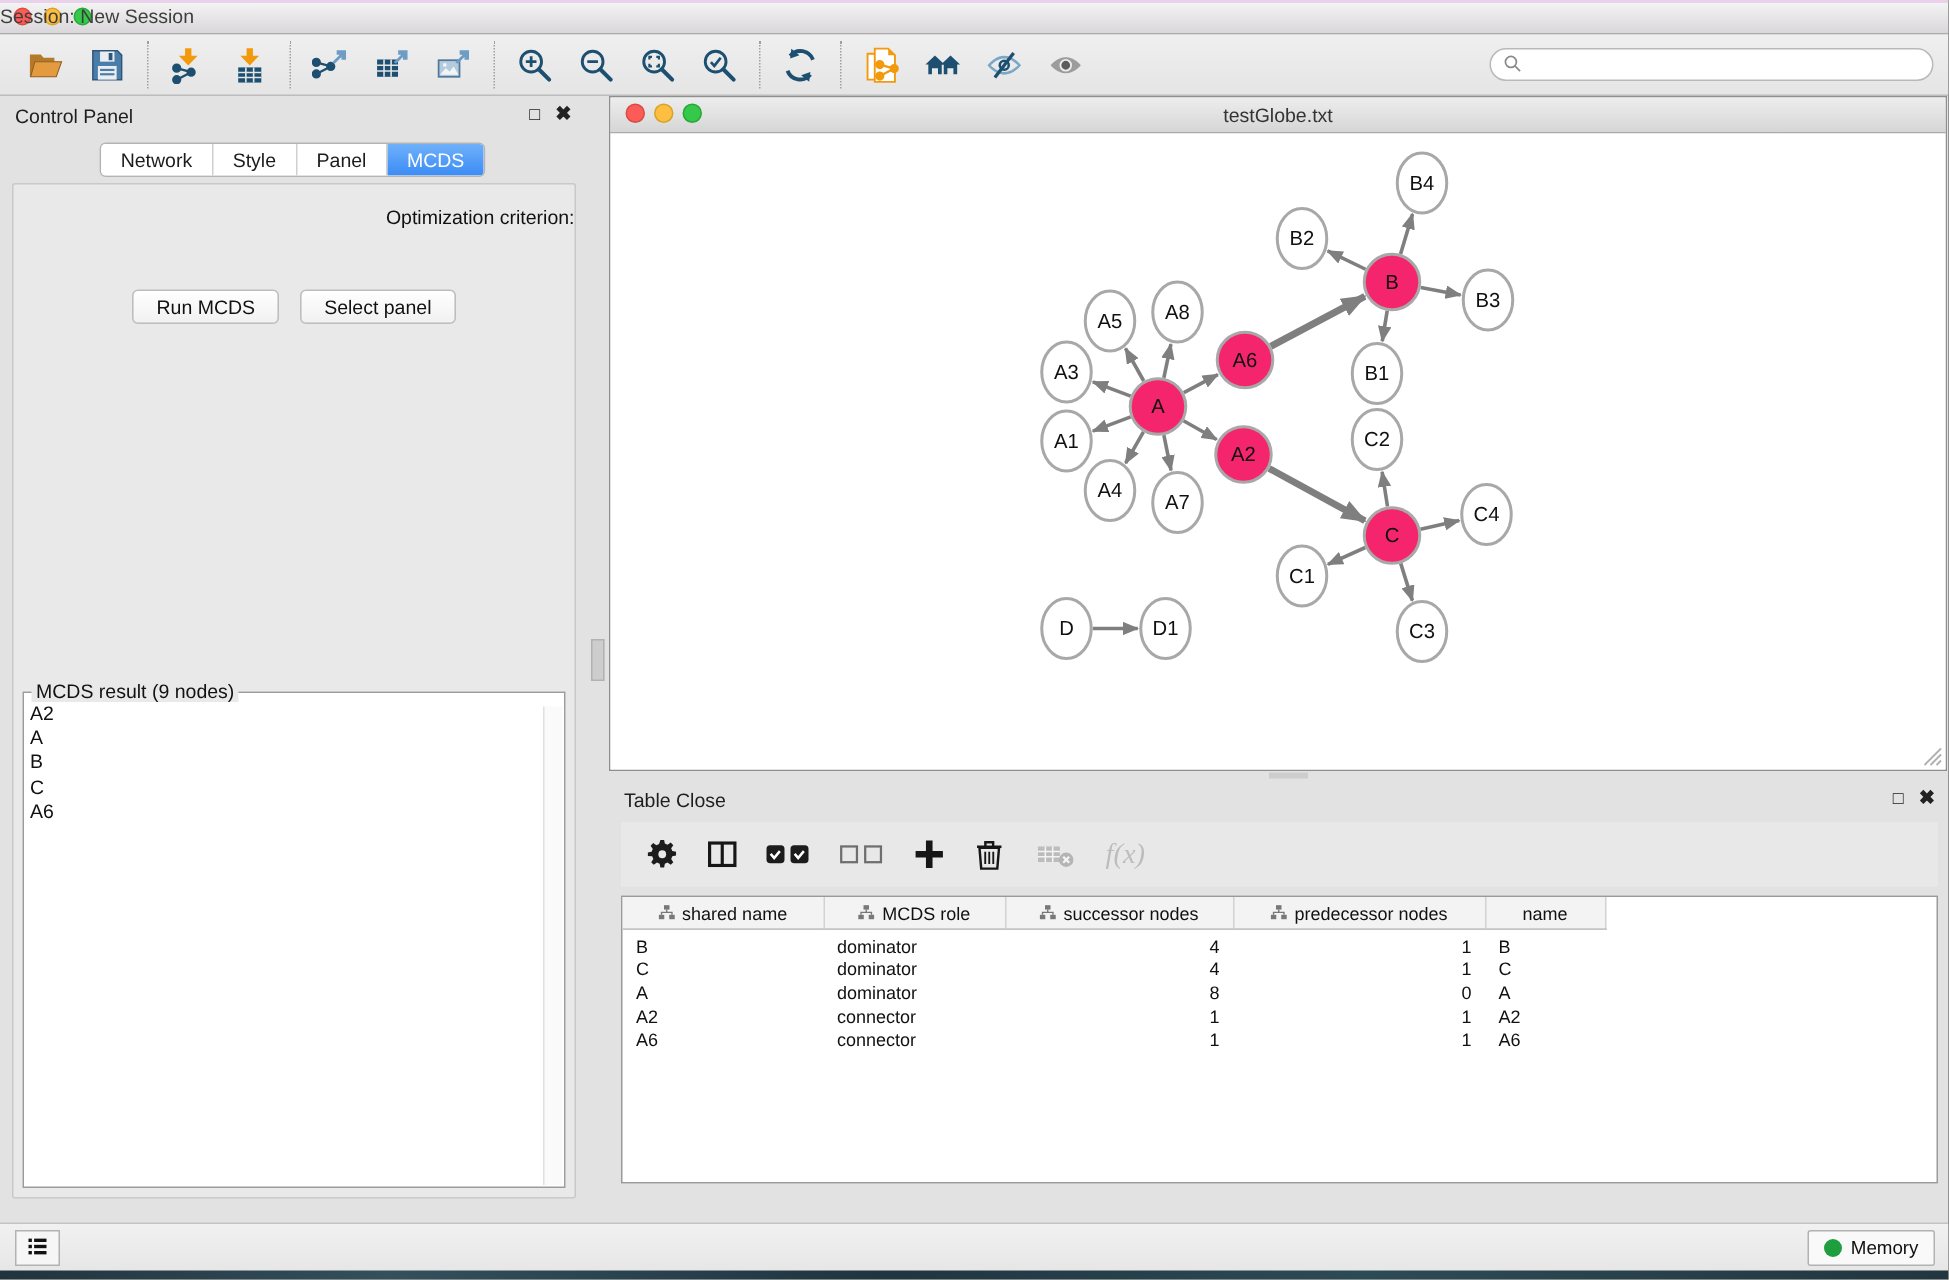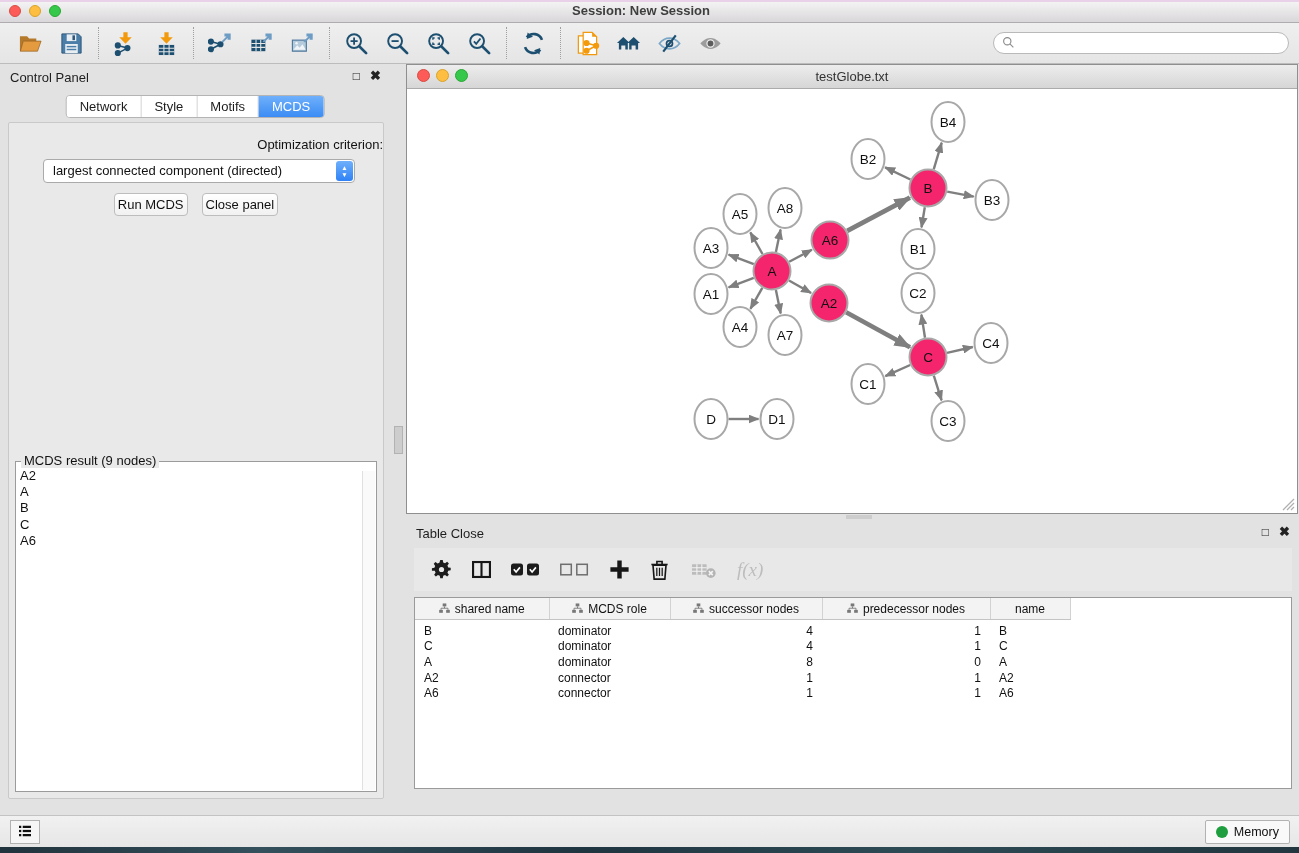--- a/index.html
+++ b/index.html
@@ -6,21 +6,21 @@
   #app{position:relative;width:1299px;height:853px;background:#e2e2e2;font-family:"Liberation Sans",sans-serif;overflow:hidden;}
 
   
   .titlebar{position:absolute;left:0;top:0;right:0;height:22px;background:linear-gradient(#f7f6f7,#d9d7d9);border-bottom:1px solid #aeacae;}
   .titlebar::before{content:"";position:absolute;top:0;left:0;right:0;height:2px;background:#e9d2e9;}
   .lights{position:absolute;left:9px;top:5px;display:flex;gap:8px;}
   .light{width:12px;height:12px;border-radius:50%;box-sizing:border-box;}
   .light.red{background:#fc5b57;border:1px solid #d94c43;}
   .light.yellow{background:#fdbe41;border:1px solid #d9a32a;}
   .light.green{background:#35c84b;border:1px solid #29a834;}
-  .win-title{position:absolute;left:0;right:17px;top:3px;text-align:center;font-size:13px;color:#3e3e3e;font-weight:bold;}
+  .win-title{position:absolute;left:0;right:17px;top:3px;font-size:13px;color:#3e3e3e;}
 
   
   .toolbar{position:absolute;left:0;top:23px;right:0;height:41px;background:linear-gradient(#efefef,#e5e5e5);border-bottom:1px solid #bcbcbc;display:flex;align-items:center;padding:0 10px;box-sizing:border-box;}
   #toolbar-icons{display:flex;align-items:center;height:100%;}
   .tool-btn{width:41px;height:36px;border:none;background:transparent;display:flex;align-items:center;justify-content:center;padding:0;}
   .ticon svg{width:25px;height:25px;display:block;}
   .tool-sep{width:0;height:32px;border-left:1px dotted #9f9f9f;margin:0 6px;}
   .search-wrap{margin-left:auto;position:relative;width:296px;height:22px;}
   .search-wrap input{width:100%;height:100%;box-sizing:border-box;border:1px solid #b9b9b9;border-radius:12px;padding:0 10px 0 27px;font-size:13px;background:#fff;outline:none;font-family:inherit;}
   .search-mag{position:absolute;left:9px;top:4px;line-height:0;}
@@ -40,21 +40,21 @@
 
   
   .control-panel{position:absolute;left:0;top:64px;width:390px;bottom:38px;}
   #control-tabs{position:absolute;left:50%;top:31px;transform:translateX(-50%);}
   .inner-panel{position:absolute;left:8px;right:6px;top:58px;bottom:16px;background:#e9e9e9;border:1px solid #c9c9c9;border-radius:2px;}
   .opt-label{position:absolute;top:14px;left:0;right:0;text-align:right;font-size:13px;color:#111;}
   .criterion{position:absolute;left:34px;right:28px;top:36px;height:22px;background:#fff;border:1px solid #aaa;border-radius:4px;}
   .criterion .val{position:absolute;left:9px;top:3px;font-size:13px;color:#111;white-space:nowrap;}
   .stepper{position:absolute;right:1px;top:1px;bottom:1px;width:17px;border-radius:3px;background:linear-gradient(#6fb0fb,#2f82f6);color:#fff;display:flex;flex-direction:column;align-items:center;justify-content:center;font-size:6.5px;line-height:7px;}
   .btn-row{position:absolute;top:70px;left:0;right:0;display:flex;justify-content:center;gap:14px;}
-  .mac-btn{height:23px;background:linear-gradient(#ffffff,#f1f1f1);border:1px solid #bdbdbd;border-radius:4px;font-size:13px;padding:0 3px;color:#111;font-family:inherit;}
+  .mac-btn{height:23px;background:linear-gradient(#ffffff,#f1f1f1);border:1px solid #bdbdbd;border-radius:4px;font-size:13px;padding:0 15px;color:#111;font-family:inherit;}
   .result-box{position:absolute;left:6px;right:6px;top:338px;bottom:6px;border:1px solid #9b9b9b;background:#fff;}
   .result-legend{position:absolute;top:-9px;left:5px;background:#e9e9e9;padding:0 3px;font-size:13px;color:#111;}
   .result-list{position:absolute;left:2px;right:15px;top:2px;bottom:2px;font-size:13px;color:#111;line-height:16.2px;padding:4px 2px;overflow:hidden;}
   .scroll-track{position:absolute;top:9px;right:1px;bottom:1px;width:12px;background:#fafafa;border-left:1px solid #e0e0e0;}
 
   
   .v-splitter{position:absolute;left:390px;top:64px;width:16px;bottom:38px;}
   .v-handle{position:absolute;left:4px;top:362px;width:7px;height:26px;background:#cdcdcd;border:1px solid #b2b2b2;}
   .h-splitter{position:absolute;left:406px;top:514px;right:0;height:6px;}
   .h-handle{position:absolute;left:440px;top:1px;width:26px;height:4px;background:#cdcdcd;}
@@ -296,35 +296,28 @@
     <div class="panel-header">
       <span class="panel-title">Control Panel</span>
       <span class="panel-ctrls">
         <span class="pc">□</span>
         <span class="pc x">✖</span>
       </span>
     </div>
     <div class="seg" id="control-tabs">
         <div class="tab">Network</div>
         <div class="tab">Style</div>
-        <div class="tab">Motifs</div>
+        <div class="tab">Panel</div>
         <div class="tab active">MCDS</div>
       </div>
     <div class="inner-panel">
       <div class="opt-label">Optimization criterion:</div>
-      <div class="criterion">
-        <span class="val">largest connected component (directed)</span>
-        <span class="stepper">
-            <span>▲</span>
-            <span>▼</span>
-          </span>
-      </div>
       <div class="btn-row">
         <button class="mac-btn">Run MCDS</button>
-        <button class="mac-btn">Close panel</button>
+        <button class="mac-btn">Select panel</button>
       </div>
       <div class="result-box">
         <span class="result-legend">MCDS result (9 nodes)</span>
         <div class="result-list" id="result-list">
             <div>A2</div>
             <div>A</div>
             <div>B</div>
             <div>C</div>
             <div>A6</div>
           </div>

